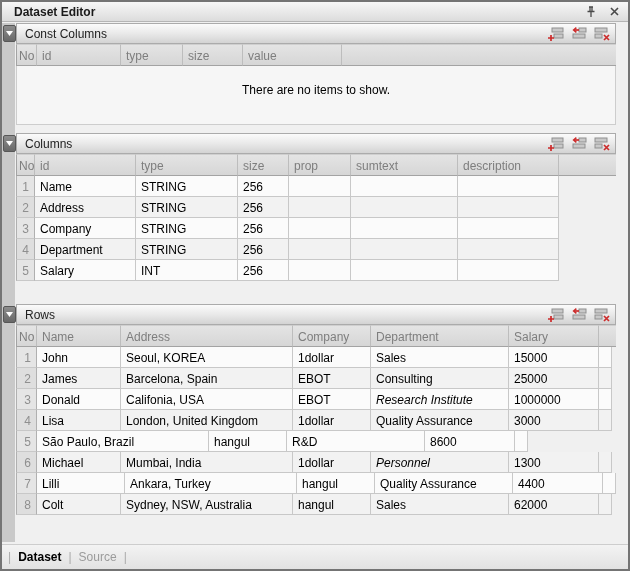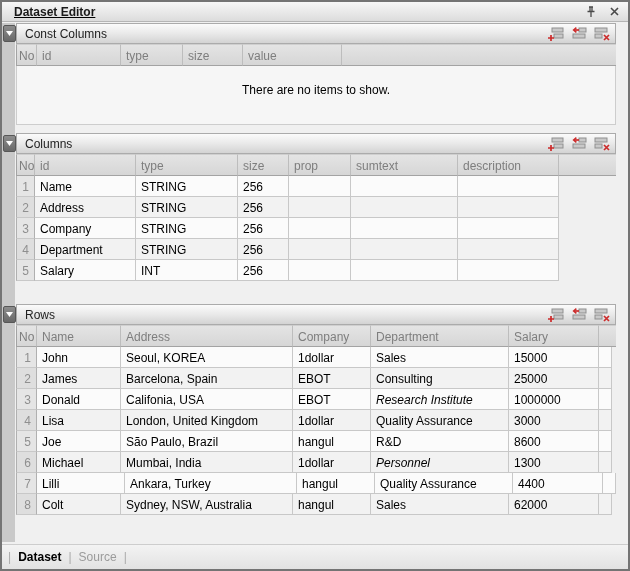--- a/index.html
+++ b/index.html
@@ -5,21 +5,21 @@
   html,body{margin:0;padding:0;background:#ffffff;}
   *{box-sizing:border-box;}
   .window{
     width:630px;height:571px;border:2px solid #747474;background:#f0f0f0;
     display:flex;flex-direction:column;position:relative;
     font-family:"Liberation Sans",sans-serif;font-size:12px;color:#000;
     overflow:hidden;
   }
   .titlebar{
     flex:0 0 20px;display:flex;align-items:center;padding:0 7px 0 12px;
-    background:linear-gradient(#f7f7f7,#dcdcdc);border-bottom:1px solid #b5b5b5;text-decoration:underline;
+    background:linear-gradient(#f7f7f7,#dcdcdc);border-bottom:1px solid #b5b5b5;
   }
   .title{font-weight:bold;color:#1a1a1a;}
   .titlebar-icons{margin-left:auto;display:flex;gap:9px;align-items:center;}
   .tb-btn{background:none;border:none;padding:0;width:14px;height:14px;display:flex;align-items:center;justify-content:center;cursor:default;}
 
   .left-gutter{position:absolute;left:0;top:21px;bottom:27px;width:13px;background:#c9c9c9;z-index:0;}
 
   .content{flex:1;position:relative;padding:1px 12px 0 1px;z-index:1;}
 
   .section{margin-top:0;}
@@ -317,21 +317,20 @@
             <div class="dcell num" style="width: 21px;">4</div>
             <div class="dcell" style="width: 84px;">Lisa</div>
             <div class="dcell" style="width: 172px;">London, United Kingdom</div>
             <div class="dcell" style="width: 78px;">1dollar</div>
             <div class="dcell" style="width: 138px;">Quality Assurance</div>
             <div class="dcell" style="width: 90px;">3000</div>
             <div class="dcell" style="width: 13px;"></div>
           </div>
           <div class="grow drow">
             <div class="dcell num" style="width: 21px;">5</div>
-            <div class="dcell" style="width: 84px;">Joe</div>
             <div class="dcell" style="width: 172px;">São Paulo, Brazil</div>
             <div class="dcell" style="width: 78px;">hangul</div>
             <div class="dcell" style="width: 138px;">R&amp;D</div>
             <div class="dcell" style="width: 90px;">8600</div>
             <div class="dcell" style="width: 13px;"></div>
           </div>
           <div class="grow drow alt">
             <div class="dcell num" style="width: 21px;">6</div>
             <div class="dcell" style="width: 84px;">Michael</div>
             <div class="dcell" style="width: 172px;">Mumbai, India</div>

